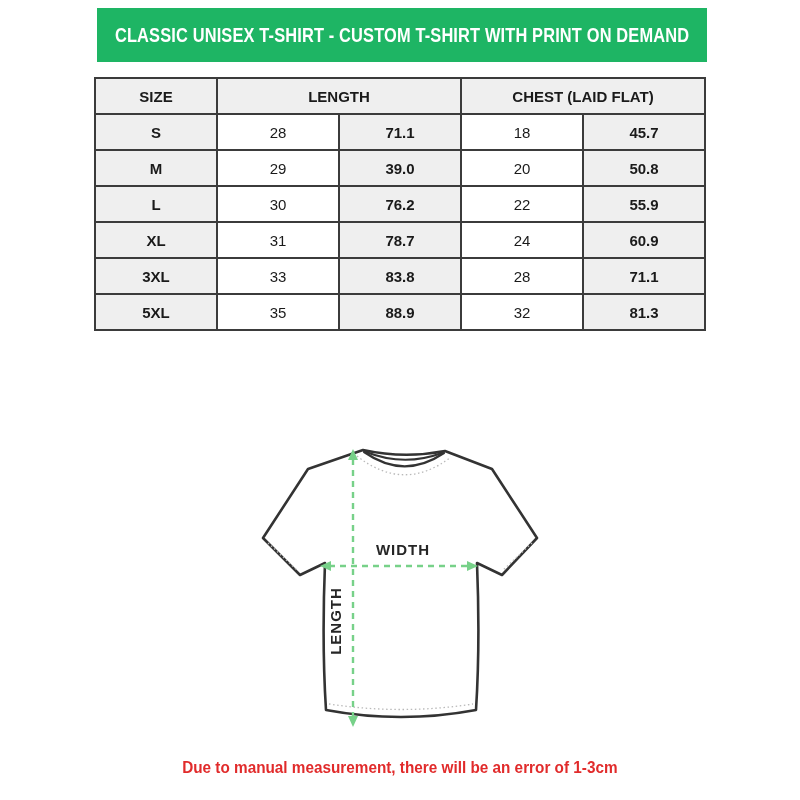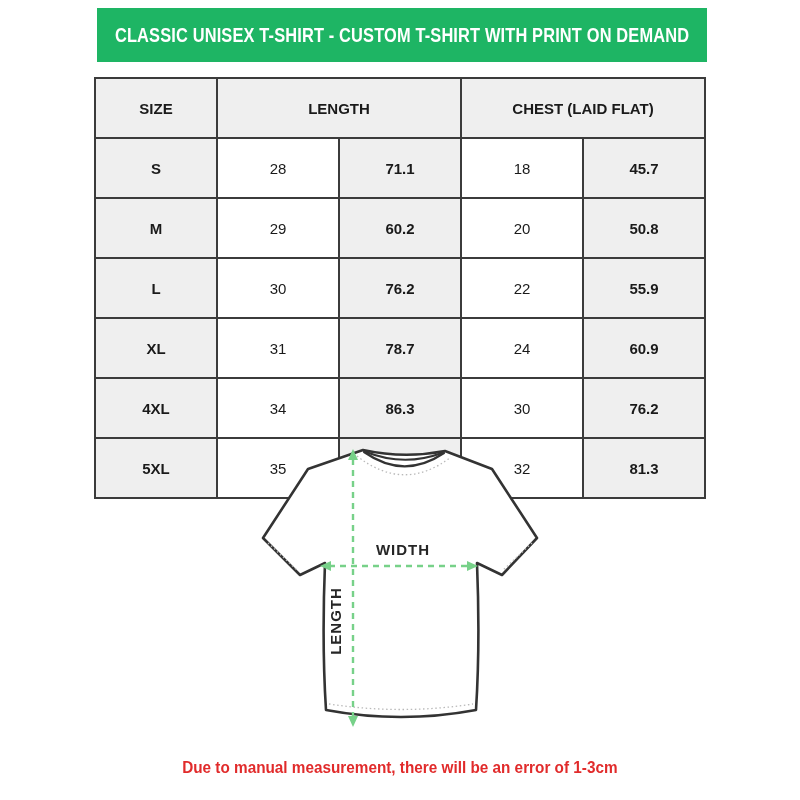--- a/index.html
+++ b/index.html
@@ -8,21 +8,21 @@
   
   .banner{position:absolute;left:97px;top:8px;width:610px;height:54px;background:#1EB564;
           display:flex;align-items:center;justify-content:center;}
   .banner-text{color:#ffffff;font-weight:700;font-size:21px;white-space:nowrap;
                letter-spacing:0.2px;transform:scaleX(0.78);transform-origin:center;}
 
   
   .size-table{position:absolute;left:94px;top:77px;width:612px;border-collapse:collapse;
               table-layout:fixed;}
   .size-table th,.size-table td{border:2px solid #3B3B3B;text-align:center;vertical-align:middle;
-              padding:12px;height:34px;font-size:15px;color:#1a1a1a;}
+              padding:0;height:34px;font-size:15px;color:#1a1a1a;}
   .size-table th{background:#EFEFEF;font-weight:700;}
   td.col-size{background:#EFEFEF;font-weight:700;}
   td.col-gray{background:#EFEFEF;font-weight:700;}
   td.col-white{background:#ffffff;font-weight:400;}
 
   
   .tshirt-svg{position:absolute;left:240px;top:443px;}
   .diagram-label{font-family:"Liberation Sans",sans-serif;font-weight:700;font-size:15px;
                  fill:#262626;letter-spacing:1px;}
 
@@ -59,44 +59,44 @@
         <tr>
           <td class="col-size">S</td>
           <td class="col-white">28</td>
           <td class="col-gray">71.1</td>
           <td class="col-white">18</td>
           <td class="col-gray">45.7</td>
         </tr>
         <tr>
           <td class="col-size">M</td>
           <td class="col-white">29</td>
-          <td class="col-gray">60.2</td>
+          <td class="col-gray">39.0</td>
           <td class="col-white">20</td>
           <td class="col-gray">50.8</td>
         </tr>
         <tr>
           <td class="col-size">L</td>
           <td class="col-white">30</td>
           <td class="col-gray">76.2</td>
           <td class="col-white">22</td>
           <td class="col-gray">55.9</td>
         </tr>
         <tr>
           <td class="col-size">XL</td>
           <td class="col-white">31</td>
           <td class="col-gray">78.7</td>
           <td class="col-white">24</td>
           <td class="col-gray">60.9</td>
         </tr>
         <tr>
-          <td class="col-size">4XL</td>
-          <td class="col-white">34</td>
-          <td class="col-gray">86.3</td>
-          <td class="col-white">30</td>
-          <td class="col-gray">76.2</td>
+          <td class="col-size">3XL</td>
+          <td class="col-white">33</td>
+          <td class="col-gray">83.8</td>
+          <td class="col-white">28</td>
+          <td class="col-gray">71.1</td>
         </tr>
         <tr>
           <td class="col-size">5XL</td>
           <td class="col-white">35</td>
           <td class="col-gray">88.9</td>
           <td class="col-white">32</td>
           <td class="col-gray">81.3</td>
         </tr>
       </tbody>
   </table>

